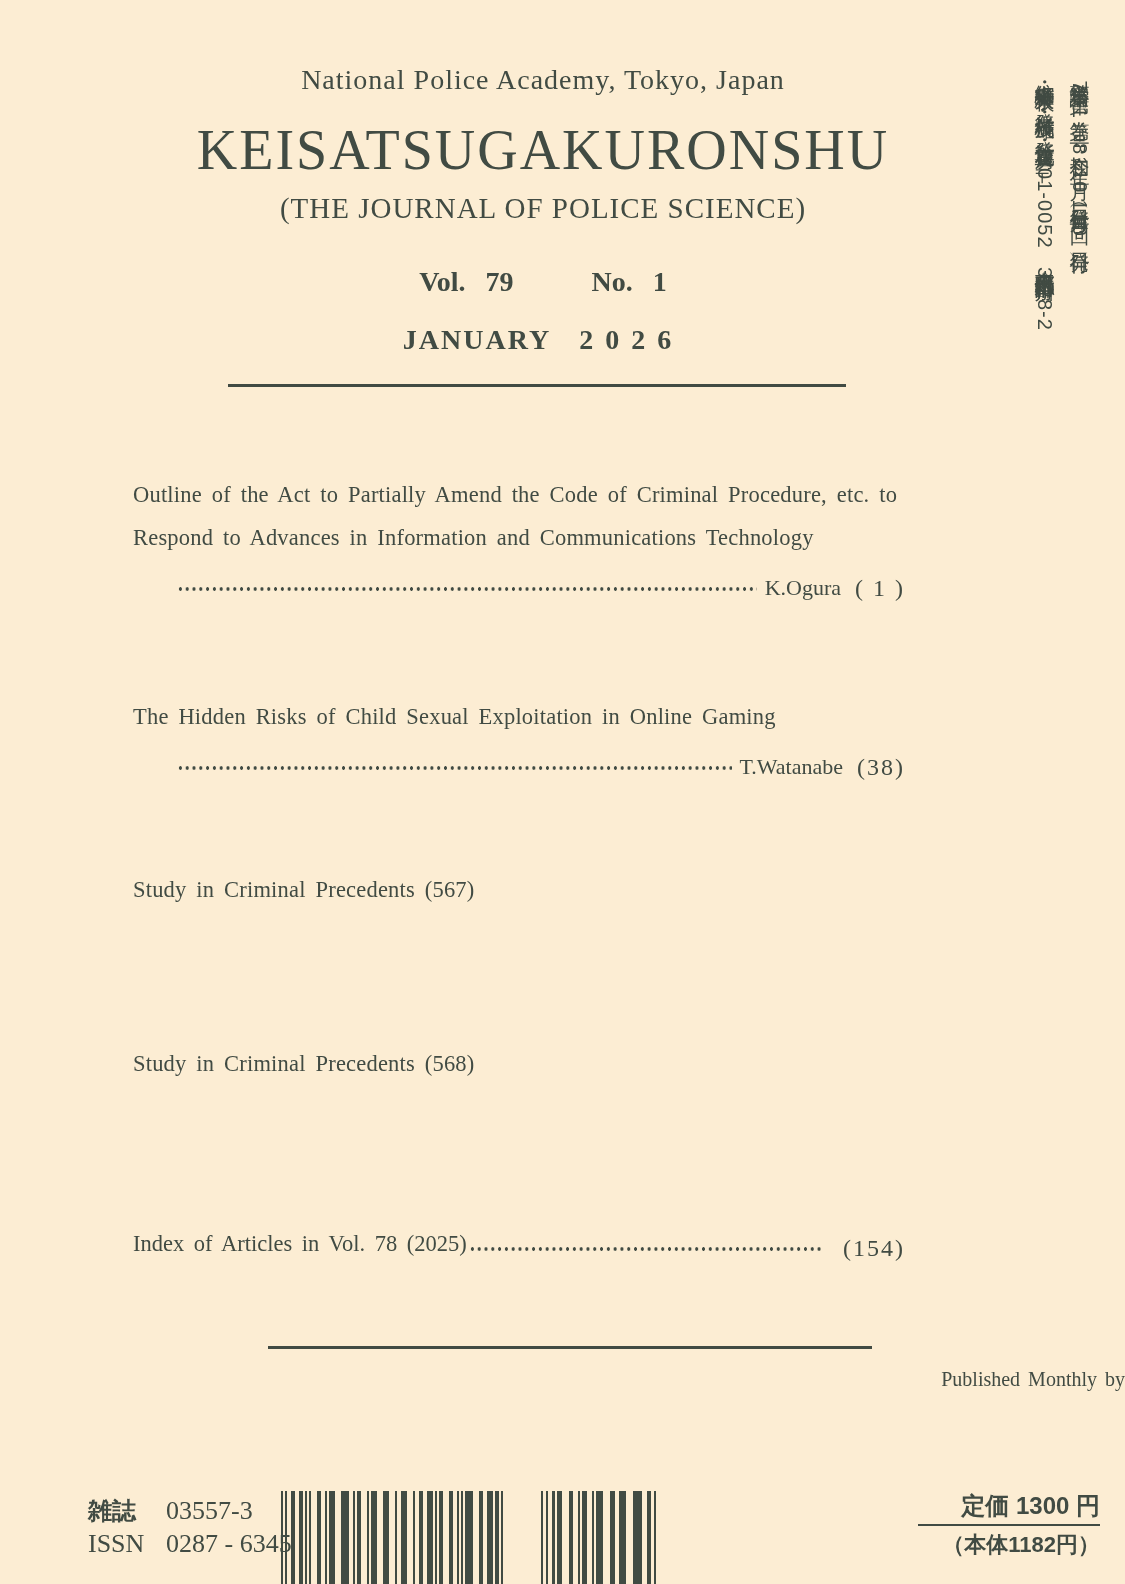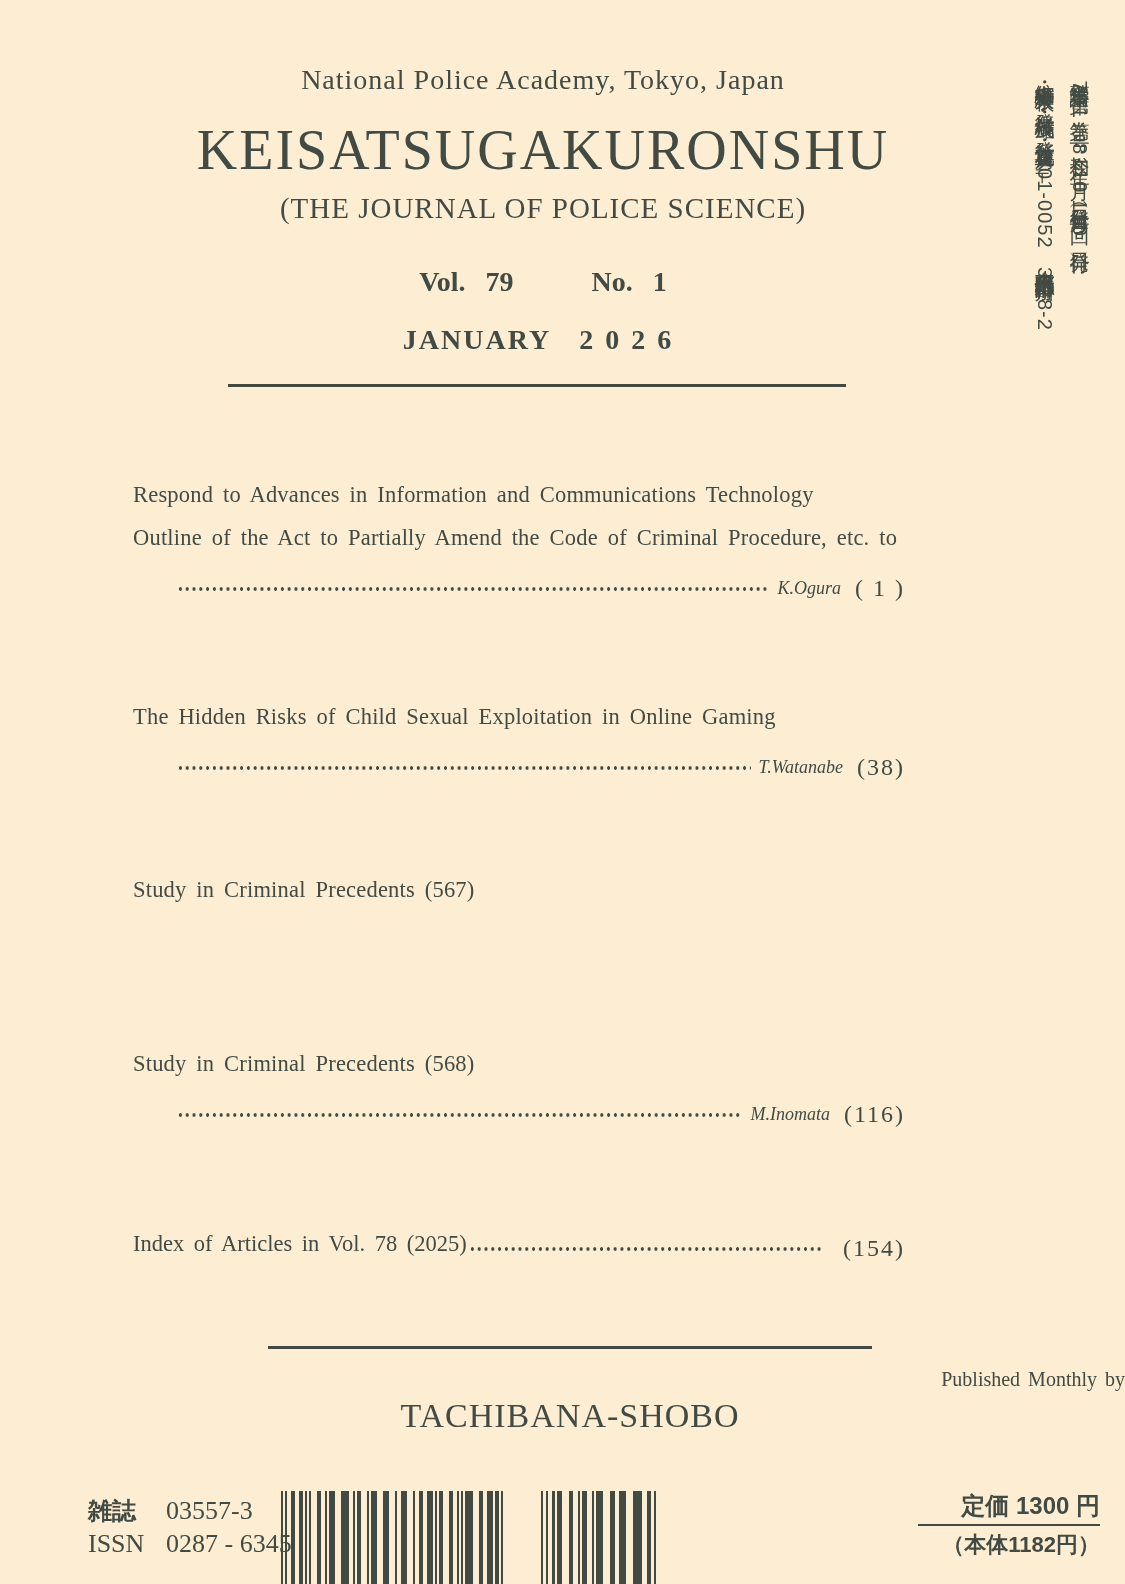--- a/index.html
+++ b/index.html
@@ -32,21 +32,21 @@
   .entry{position:absolute;left:0;width:100%;}
   .t-line{font-size:22.5px;line-height:43px;word-spacing:4px;letter-spacing:0.2px;}
   .dot-row{display:flex;align-items:flex-end;margin-top:12px;padding-left:42px;}
   .dot-row.no-indent{padding-left:0;margin-top:0;}
   .t-inline{font-size:22.5px;line-height:43px;word-spacing:4px;white-space:nowrap;}
   .dots{
     flex:1 1 auto;height:18px;align-self:flex-end;margin:0 8px 7px 2px;
     background-image:radial-gradient(circle,var(--ink) 1.6px,rgba(0,0,0,0) 1.9px);
     background-size:6.8px 18px;background-position:0 center;background-repeat:repeat-x;
   }
-  .author{font-style:italic;font-size:18px;line-height:34px;white-space:nowrap;}
+  .author{font-size:22px;line-height:34px;white-space:nowrap;}
   .pagenum{font-size:24px;line-height:34px;margin-left:14px;letter-spacing:2px;white-space:nowrap;}
   
   #footer-rule{left:268px;top:1346px;width:604px;}
   #footer{position:absolute;left:15px;top:1368px;width:1110px;text-align:center;}
   .published{font-size:20px;word-spacing:3px;text-align:right;}
   .publisher{font-size:34px;margin-top:6px;letter-spacing:1px;}
   
   #mag-codes{position:absolute;left:88px;top:1494px;font-size:26px;}
   #mag-codes .row{display:flex;line-height:33px;}
   #mag-codes .lbl{width:78px;}
@@ -84,61 +84,55 @@
     </div>
     <div class="date-line">
       <span>JANUARY</span><span class="year">2026</span>
     </div>
   </div>
 
   <div class="rule" id="header-rule"></div>
 
   <div id="toc">
       <div class="entry" style="top: 473px;">
+        <div class="t-line">Outline of the Act to Partially Amend the Code of Criminal Procedure, etc. to</div>
         <div class="t-line">Respond to Advances in Information and Communications Technology</div>
-        <div class="t-line">Outline of the Act to Partially Amend the Code of Criminal Procedure, etc. to</div>
         <div class="dot-row">
           <span class="dots"></span>
           <span class="author">K.Ogura</span>
           <span class="pagenum">( 1 )</span>
         </div>
       </div>
       <div class="entry" style="top: 695px;">
         <div class="t-line">The Hidden Risks of Child Sexual Exploitation in Online Gaming</div>
         <div class="dot-row">
           <span class="dots"></span>
           <span class="author">T.Watanabe</span>
           <span class="pagenum">(38)</span>
         </div>
       </div>
       <div class="entry" style="top: 868px;">
         <div class="t-line">Study in Criminal Precedents (567)</div>
       </div>
       <div class="entry" style="top: 1042px;">
         <div class="t-line">Study in Criminal Precedents (568)</div>
-        <div class="dot-row">
-          <span class="dots"></span>
-          <span class="author">M.Inomata</span>
-          <span class="pagenum">(116)</span>
-        </div>
       </div>
       <div class="entry" style="top: 1222px;">
         <div class="dot-row no-indent">
           <span class="t-inline">Index of Articles in Vol. 78 (2025)</span>
           <span class="dots"></span>
           <span class="pagenum">(154)</span>
         </div>
       </div>
     </div>
 
   <div class="rule" id="footer-rule"></div>
 
   <div id="footer">
     <div class="published">Published Monthly by</div>
-    <div class="publisher">TACHIBANA-SHOBO</div>
   </div>
 
   <div id="mag-codes">
     <div class="row">
       <span class="lbl cjk">雑誌</span>
       <span>03557-3</span>
     </div>
     <div class="row">
       <span class="lbl">ISSN</span>
       <span>0287 - 6345</span>

